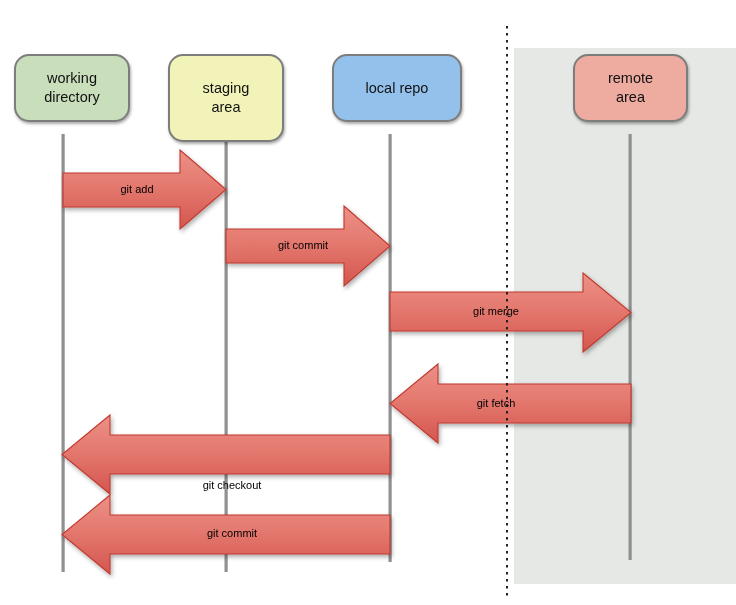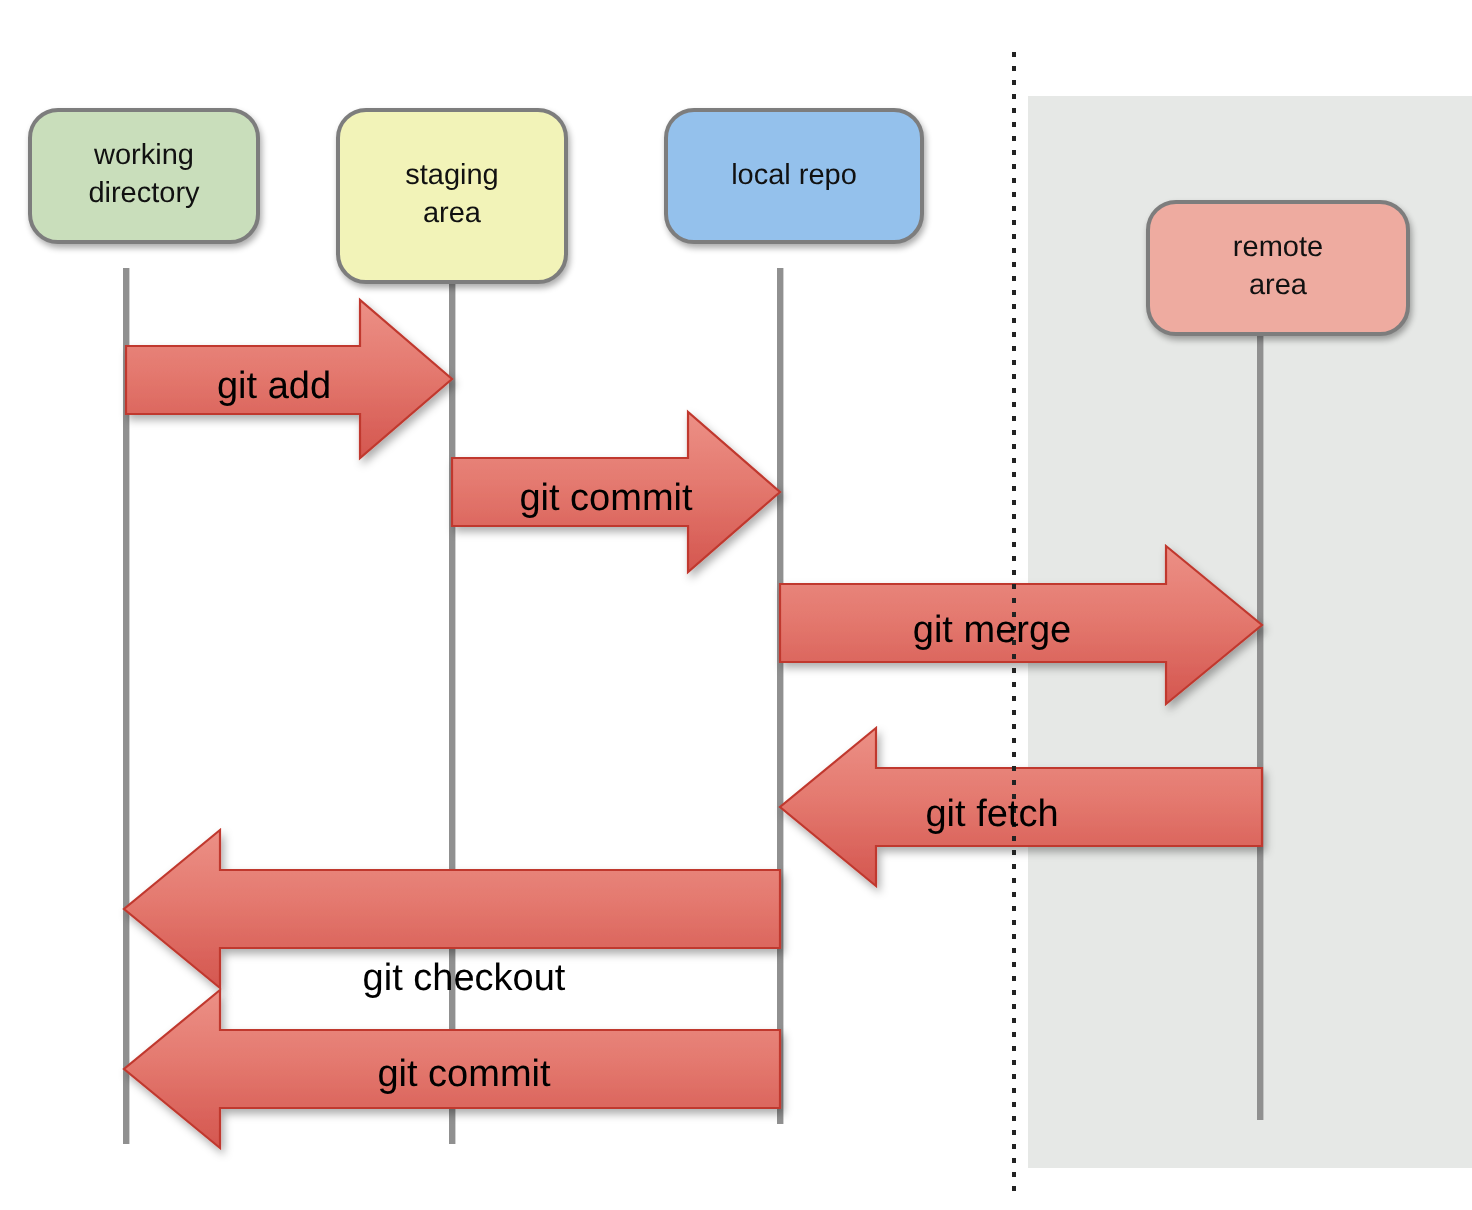--- a/index.html
+++ b/index.html
@@ -12,21 +12,21 @@
   .sec-title{position:absolute;font-weight:bold;font-size:23px;color:#000;
              text-align:center;letter-spacing:-0.2px;white-space:nowrap;}
 
   .node{position:absolute;border:2.5px solid #7d7d7d;border-radius:15px;
         box-sizing:border-box;display:flex;align-items:center;
         justify-content:center;text-align:center;font-size:14.5px;
         color:#111;line-height:1.28;
         box-shadow:1px 2px 3px rgba(0,0,0,0.33);}
   .node span{display:block;padding:0 6px;}
 
-  .arrow-label{position:absolute;font-size:19px;color:#000;
+  .arrow-label{position:absolute;font-size:11px;color:#000;
                text-align:center;white-space:nowrap;
                pointer-events:none;}
 </style>
 </head>
 <body>
 
 <div id="stage">
 
   <svg id="canvas" width="736" height="605">
     <defs>
@@ -79,21 +79,21 @@
       </div>
       <div class="node" style="left: 168px; top: 54px; width: 116px; height: 88px; background: rgb(242, 243, 184); border-color: rgb(125, 125, 125);">
         <span>
           <div>staging</div>
           <div>area</div>
         </span>
       </div>
       <div class="node" style="left: 332px; top: 54px; width: 130px; height: 68px; background: rgb(148, 193, 236); border-color: rgb(125, 125, 125);">
         <span>local repo</span>
       </div>
-      <div class="node" style="left: 573px; top: 54px; width: 132px; height: 68px; background: rgb(238, 171, 160); border-color: rgb(125, 125, 125); margin-top: 46px;">
+      <div class="node" style="left: 573px; top: 54px; width: 115px; height: 68px; background: rgb(238, 171, 160); border-color: rgb(125, 125, 125);">
         <span>
           <div>remote</div>
           <div>area</div>
         </span>
       </div>
     </div>
   <div id="labels">
       <div class="arrow-label" style="left: 47px; top: 183px; width: 180px;">git add</div>
       <div class="arrow-label" style="left: 213px; top: 239px; width: 180px;">git commit</div>
       <div class="arrow-label" style="left: 406px; top: 305px; width: 180px;">git merge</div>

